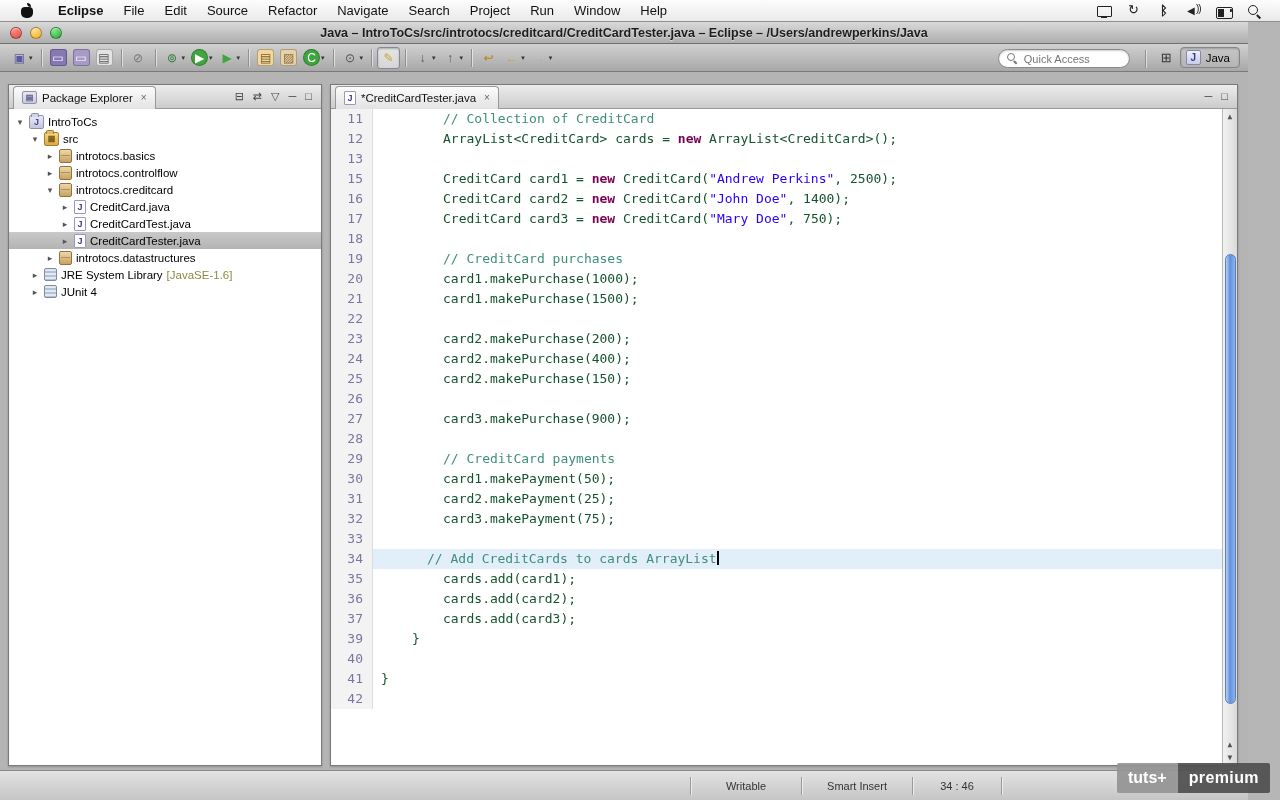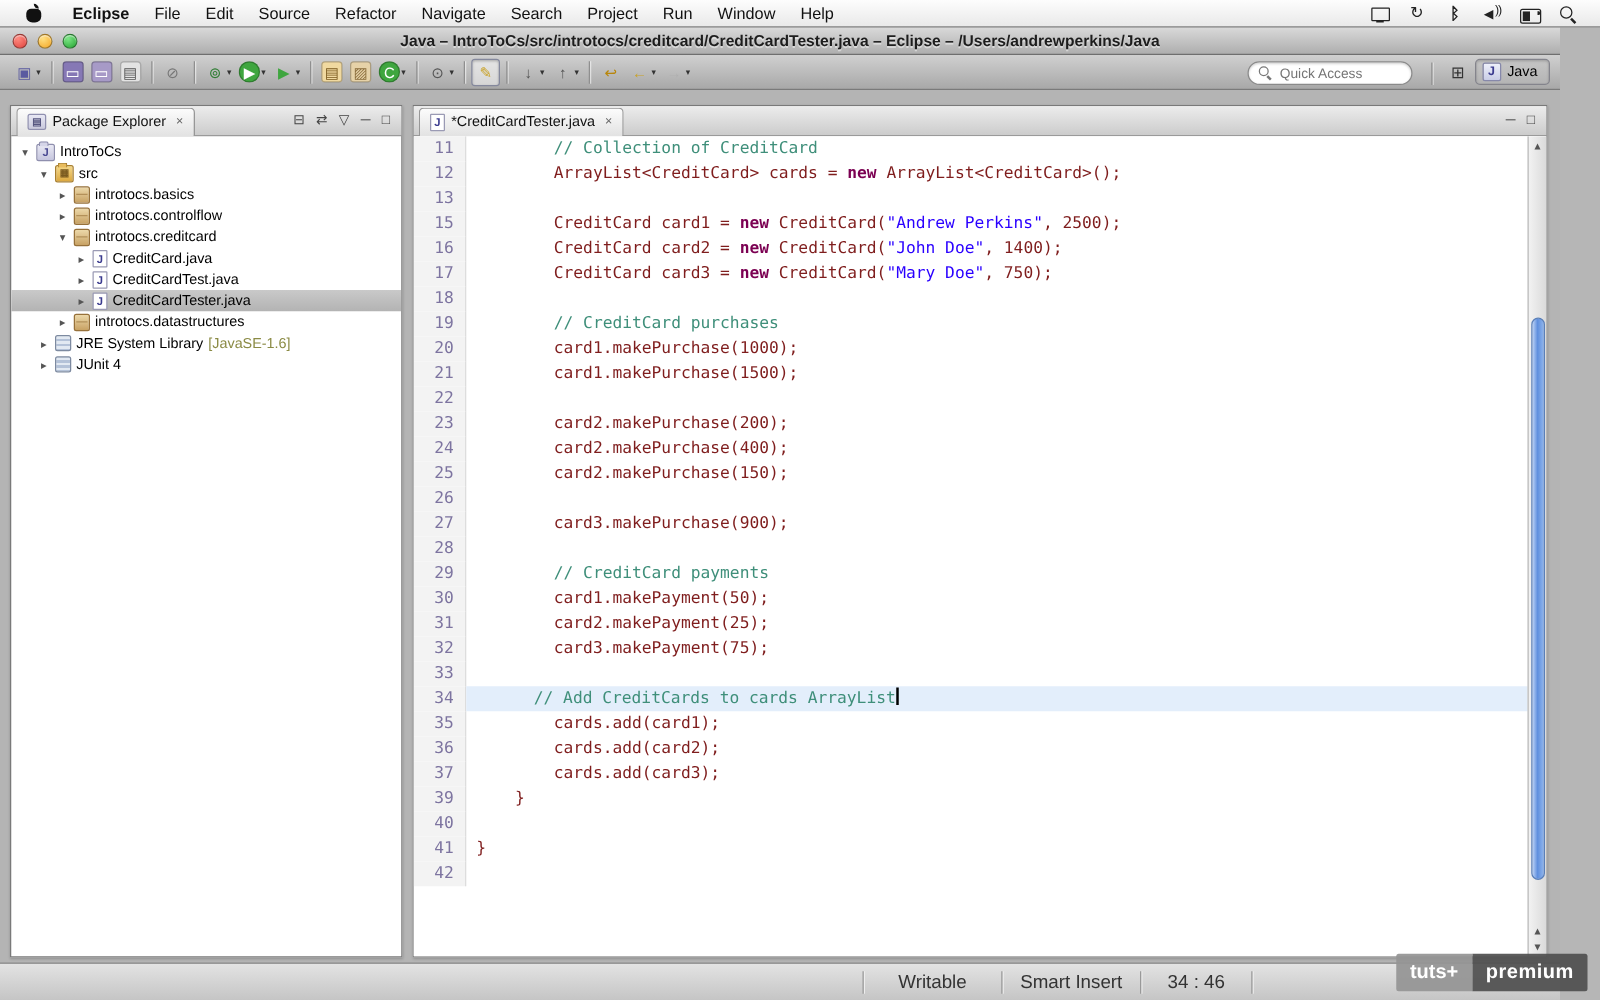--- a/index.html
+++ b/index.html
@@ -122,37 +122,37 @@
     font-family:"DejaVu Sans Mono",monospace; font-size:13px; }
   #code { position:absolute; left:0; right:15px; top:0; bottom:0; }
   .crow { height:20px; line-height:20px; display:flex; white-space:pre; }
   .ln { flex:0 0 auto; width:42px; text-align:right; padding-right:9px; color:#7d74a0;
     background:#f3f3f3; border-right:1px solid #ddd; }
   .ctext { flex:1; color:#000; }
   .crow.current .ctext { background:#e3eefb; }
   .t-cm { color:#3f8f7a; }
   .t-kw { color:#7b0052; font-weight:bold; }
   .t-st { color:#2a00ff; }
-  .t-pl { color:#7f1d1d; }
+  .t-pl { color:#14532d; }
   .caret { display:inline-block; width:2px; height:14px; background:#000; vertical-align:-2px; }
 
   #vscroll { position:absolute; right:0; top:0; bottom:0; width:15px;
     background:linear-gradient(90deg,#f2f2f2,#dadada); border-left:1px solid #b5b5b5; }
   .sb-arrow { position:absolute; left:0; width:14px; height:13px; display:flex; align-items:center;
     justify-content:center; font-size:8px; color:#555; }
   #sb-up { top:1px; }
   #sb-up2 { bottom:14px; }
   #sb-down { bottom:1px; }
   #sb-thumb { position:absolute; left:1.5px; width:11px; top:145px; height:450px; border-radius:6px;
     background:linear-gradient(90deg,#bcd2f6,#5f8fde 45%,#8fb4ec); border:1px solid #5a7fb8; }
 
   
   #status-bar { position:absolute; left:0; right:0; bottom:0; height:30px;
     background:linear-gradient(#e3e3e3,#c5c5c5); border-top:1px solid #8a8a8a;
-    display:flex; align-items:center; font-size:15px; color:#333; }
+    display:flex; align-items:center; font-size:11px; color:#333; }
   .sb-spacer { width:690px; flex:0 0 auto; }
   .sb-cell { text-align:center; height:16px; line-height:16px; flex:0 0 auto; }
   .sb-sep { width:1px; height:18px; background:#999; box-shadow:1px 0 0 #eee; flex:0 0 auto; }
   .w110 { width:110px; } .w88 { width:88px; }
 
   
   #watermark { position:absolute; right:10px; bottom:7px; display:flex; height:30px; z-index:50;
     font-weight:bold; font-size:16px; color:#fff; }
   .wm-left { background:rgba(148,148,148,.93); padding:0 11px; display:flex; align-items:center;
     border-radius:2px 0 0 2px; }

